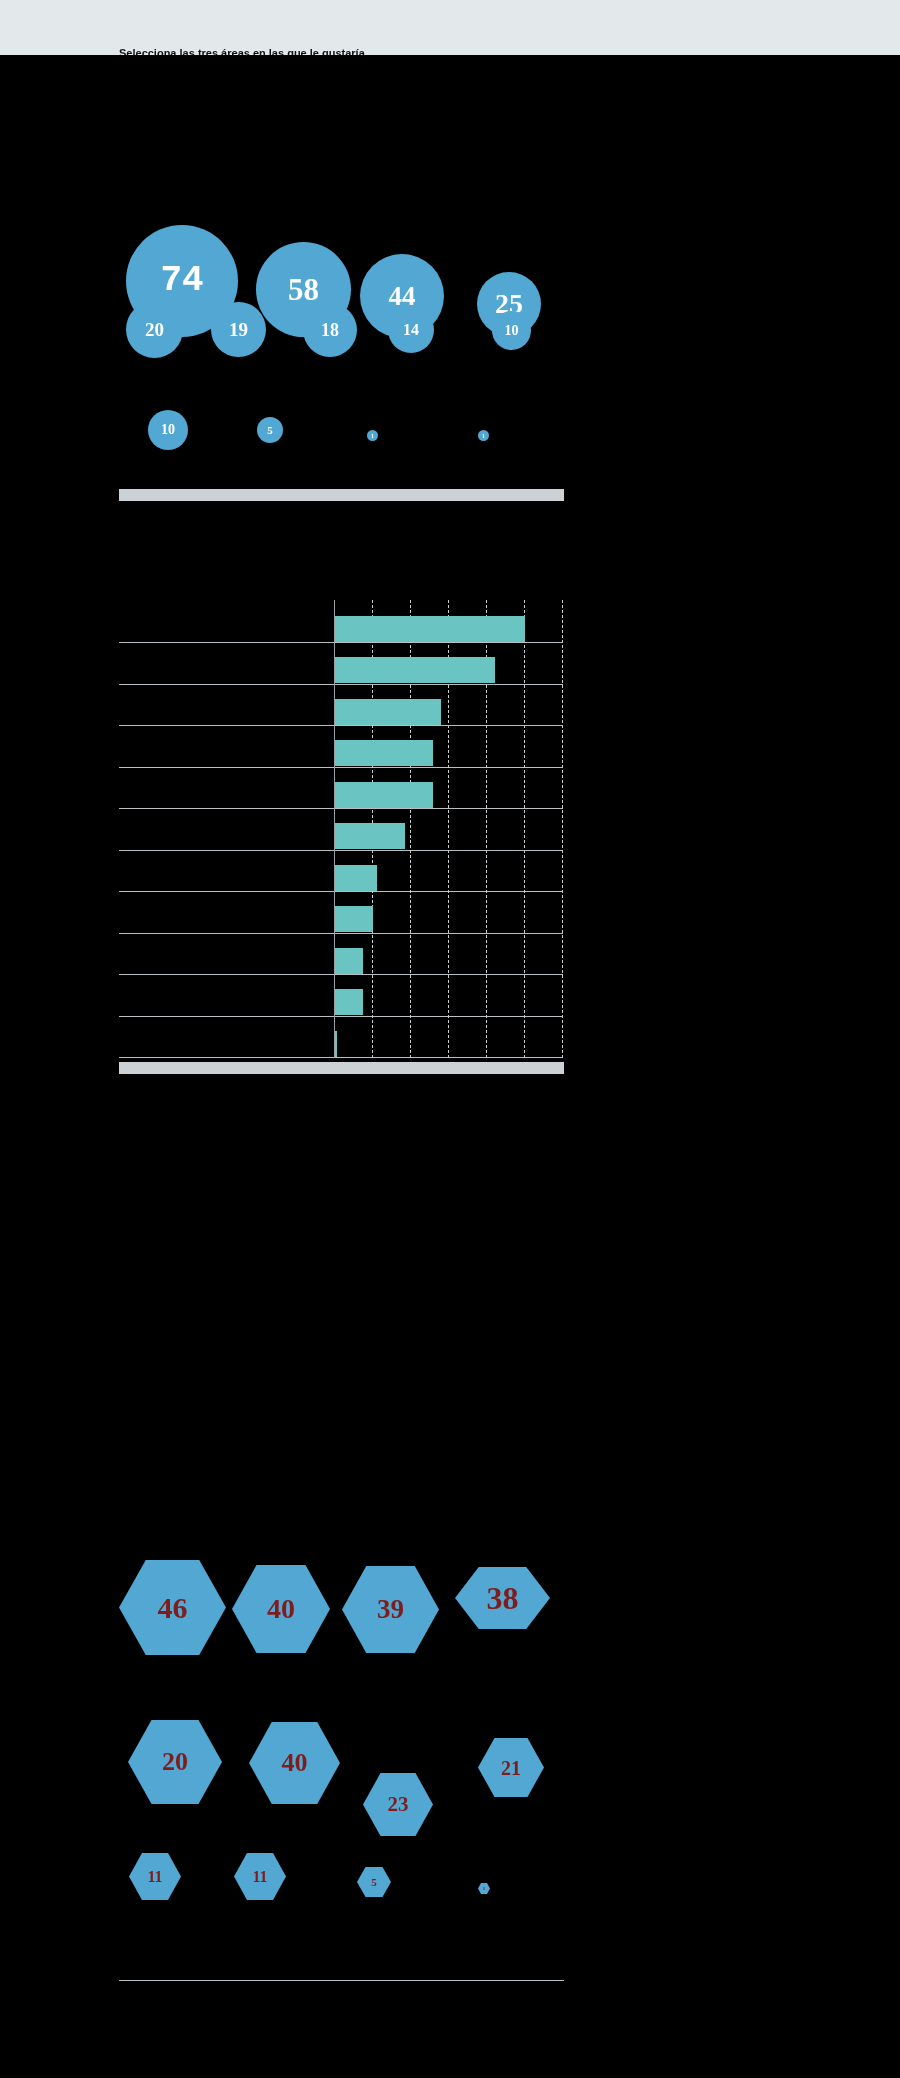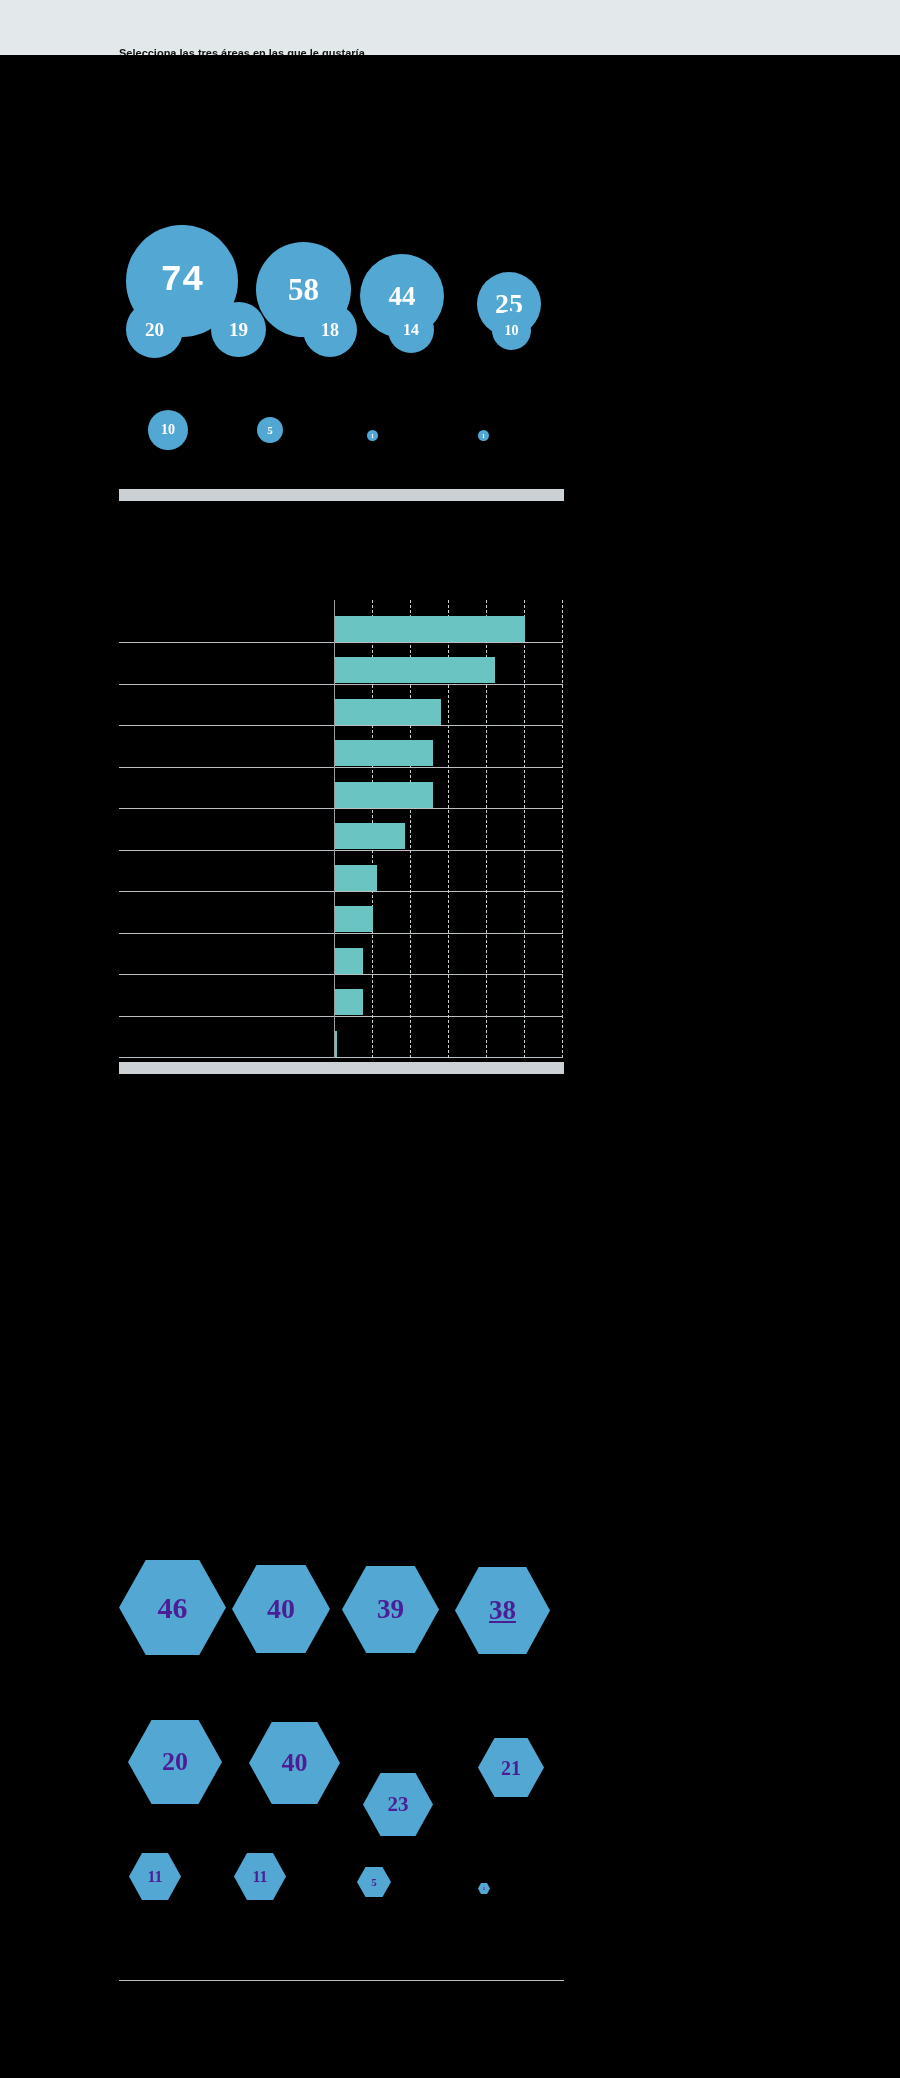--- a/index.html
+++ b/index.html
@@ -72,21 +72,21 @@
     justify-content: center;
     line-height: 1;
   }
 
   
   #hex-chart { top: 1540px; height: 480px; }
   .hex-row { position: absolute; left: 0; width: 900px; }
   .hex {
     position: absolute;
     background: #52a8d3;
-    color: #4c1d95;
+    color: #7f1d1d;
     font-family: "Liberation Serif", serif;
     font-weight: bold;
     display: flex;
     align-items: center;
     justify-content: center;
     line-height: 1;
     clip-path: polygon(25% 0%, 75% 0%, 100% 50%, 75% 100%, 25% 100%, 0% 50%);
   }
 
   
@@ -195,21 +195,21 @@
     <div class="bar-zero" style="left:216px;top:431px;"></div>
   </div>
   <div class="sep-bar" style="left:119px;top:502px;width:445px;"></div>
 </div>
 
 <div class="panel" id="hex-chart">
   <div class="hex-row">
     <div class="hex" style="left:119px;top:20px;width:107px;height:95px;font-size:30px;">46</div>
     <div class="hex" style="left:232px;top:25px;width:98px;height:88px;font-size:28px;">40</div>
     <div class="hex" style="left:342px;top:26px;width:97px;height:87px;font-size:27px;">39</div>
-    <div class="hex" style="left:455px;top:27px;width:95px;height:87px;font-size:27px;text-decoration:underline;">38</div>
+    <div class="hex" style="left:455px;top:27px;width:95px;height:62px;font-size:32px;">38</div>
   </div>
   <div class="hex-row">
     <div class="hex" style="left:128px;top:180px;width:94px;height:84px;font-size:26px;">20</div>
     <div class="hex" style="left:249px;top:182px;width:91px;height:82px;font-size:26px;">40</div>
     <div class="hex" style="left:363px;top:195px;width:70px;height:63px;font-size:21px;margin-top:38px;">23</div>
     <div class="hex" style="left:478px;top:198px;width:66px;height:59px;font-size:20px;">21</div>
   </div>
   <div class="hex-row">
     <div class="hex" style="left:129px;top:313px;width:52px;height:47px;font-size:16px;">11</div>
     <div class="hex" style="left:234px;top:313px;width:52px;height:47px;font-size:16px;">11</div>

